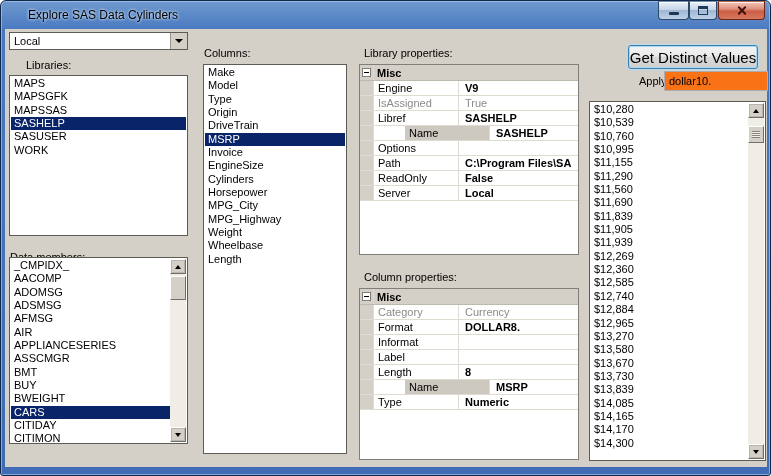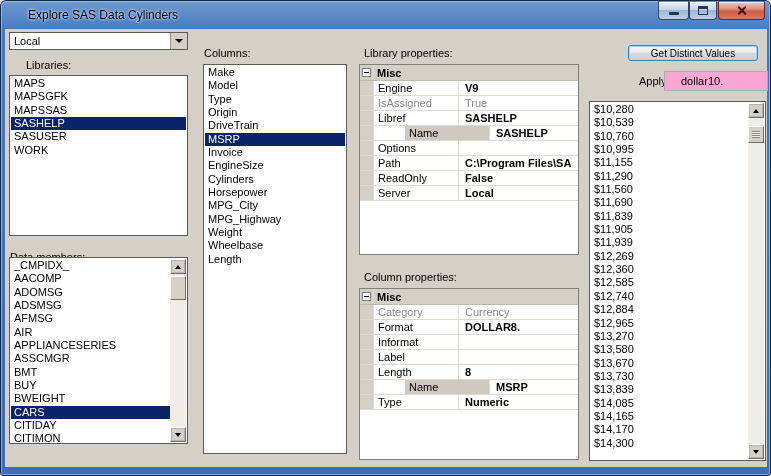--- a/index.html
+++ b/index.html
@@ -103,30 +103,30 @@
   .pg-row { display: flex; height: 15px; flex: none; border-bottom: 1px solid #dedbd3; }
   .pg-label { width: 85px; flex: none; padding: 1px 0 0 4px; border-right: 1px solid #dedbd3; overflow: hidden; white-space: nowrap; }
   .pg-value { flex: 1; padding: 1px 0 0 6px; overflow: hidden; white-space: nowrap; }
   .pg-label.sel { background: #cdc9c1; margin-left: 31px; }
   .ro { color: #8a8a8a; }
   .b { font-weight: bold; }
   .pg-fill { flex: 1; background: #fff; }
 
   
   .gdv-btn {
-    position: absolute; left: 623px; top: 16px; width: 130px; height: 16px;
+    position: absolute; left: 623px; top: 16px; width: 130px; height: 24px;
     border: 1px solid #3c7fb1; border-radius: 3px;
     background: linear-gradient(#f3f3f3, #ebebeb 45%, #dadada 50%, #cfcfcf);
     box-shadow: inset 0 0 0 1px #a9d9f2, 0 0 2px 1px #b9d9ee;
-    font-family: inherit; font-size: 10px; color: #000;
+    font-family: inherit; font-size: 15px; color: #000;
     display: flex; align-items: center; justify-content: center; cursor: default;
   }
   .fmt-input {
     position: absolute; left: 659px; top: 42px; width: 104px; height: 20px;
-    border: 1px solid #abadb3; background: #f9a8d4; padding: 2px 16px;
+    border: 1px solid #abadb3; background: #f97316; padding: 2px 4px;
     font-family: "Liberation Sans", sans-serif; font-size: 11px; color: #000;
   }
 
   
   #libraries-list   { left: 4px;   top: 46px;  width: 179px; height: 161px; }
   #datamembers-list { left: 4px;   top: 228px; width: 179px; height: 187px; }
   #columns-list     { left: 198px; top: 35px;  width: 144px; height: 390px; }
   #lib-grid         { left: 354px; top: 35px;  width: 220px; height: 191px; }
   #col-grid         { left: 354px; top: 259px; width: 220px; height: 172px; }
   #values-list      { left: 584px; top: 72px;  width: 177px; height: 360px; }

